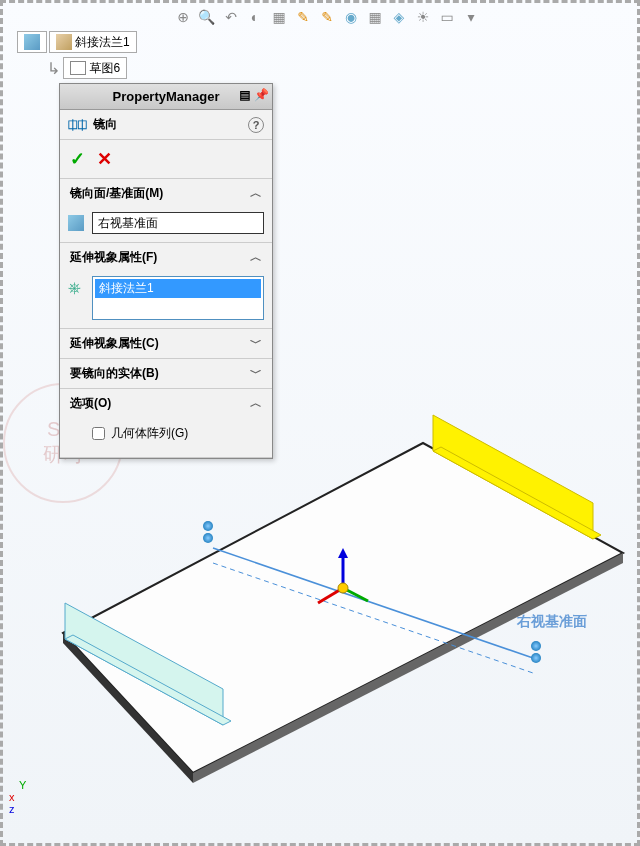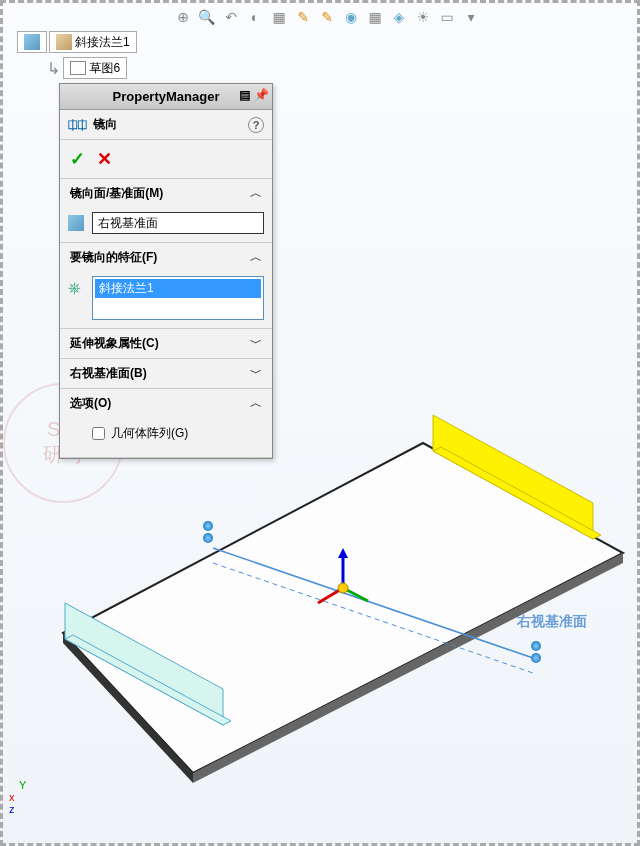--- a/index.html
+++ b/index.html
@@ -107,21 +107,21 @@
     <div class="section-body">
       <div class="input-row">
         <span class="field-icon"><span class="cube-icon" style="width:16px;height:16px"></span></span>
         <input class="text-input" value="右视基准面" style="">
       </div>
     </div>
   </div>
 
   <div class="section">
     <div class="section-header">
-      <span>要镜向的特征(F)</span>
+      <span>延伸视象属性(F)</span>
       <span class="chevron">︿</span>
     </div>
     <div class="section-body">
       <div class="input-row">
         <span class="field-icon" style="color:#3a8;font-size:16px">⎈</span>
         <div class="list-box">
           <div class="list-item-selected">斜接法兰1</div>
         </div>
       </div>
     </div>
@@ -129,21 +129,21 @@
 
   <div class="section">
     <div class="section-header">
       <span>延伸视象属性(C)</span>
       <span class="chevron">﹀</span>
     </div>
   </div>
 
   <div class="section">
     <div class="section-header">
-      <span>右视基准面(B)</span>
+      <span>要镜向的实体(B)</span>
       <span class="chevron">﹀</span>
     </div>
   </div>
 
   <div class="section">
     <div class="section-header">
       <span>选项(O)</span>
       <span class="chevron">︿</span>
     </div>
     <div class="section-body" style="padding-bottom:12px">

